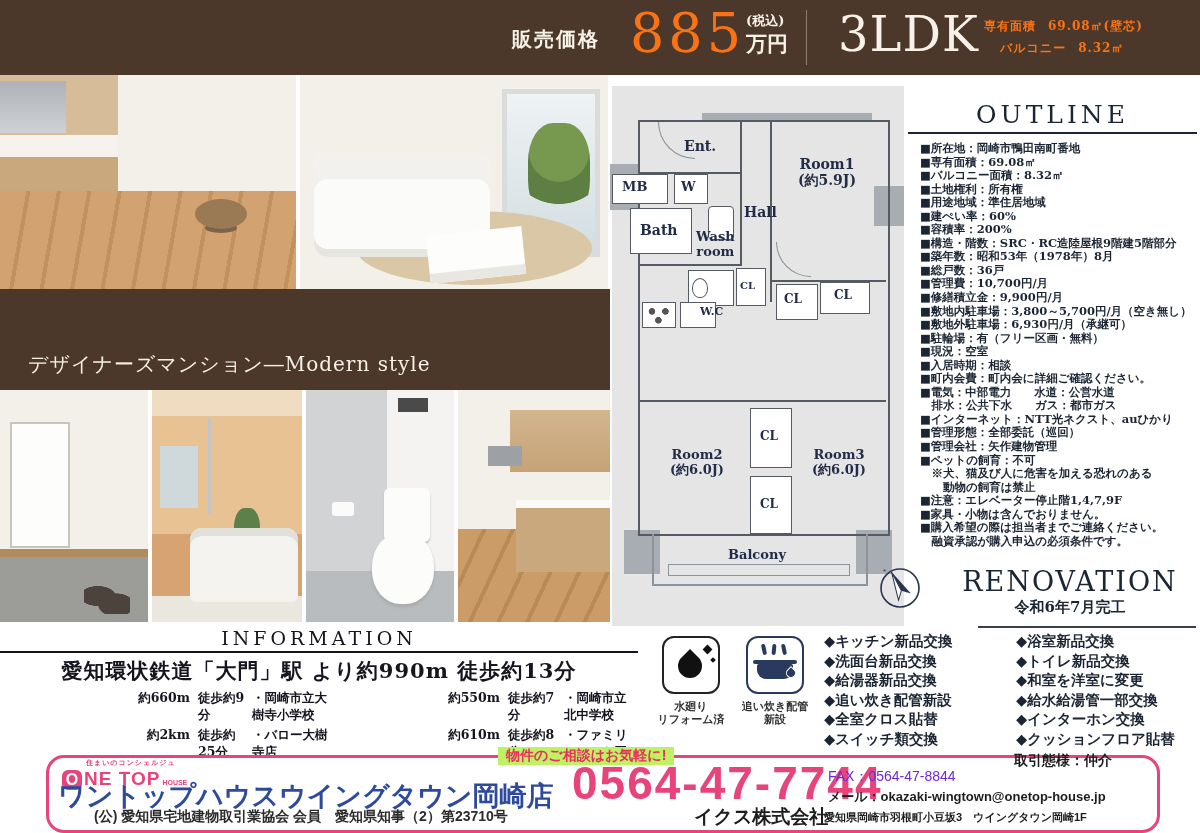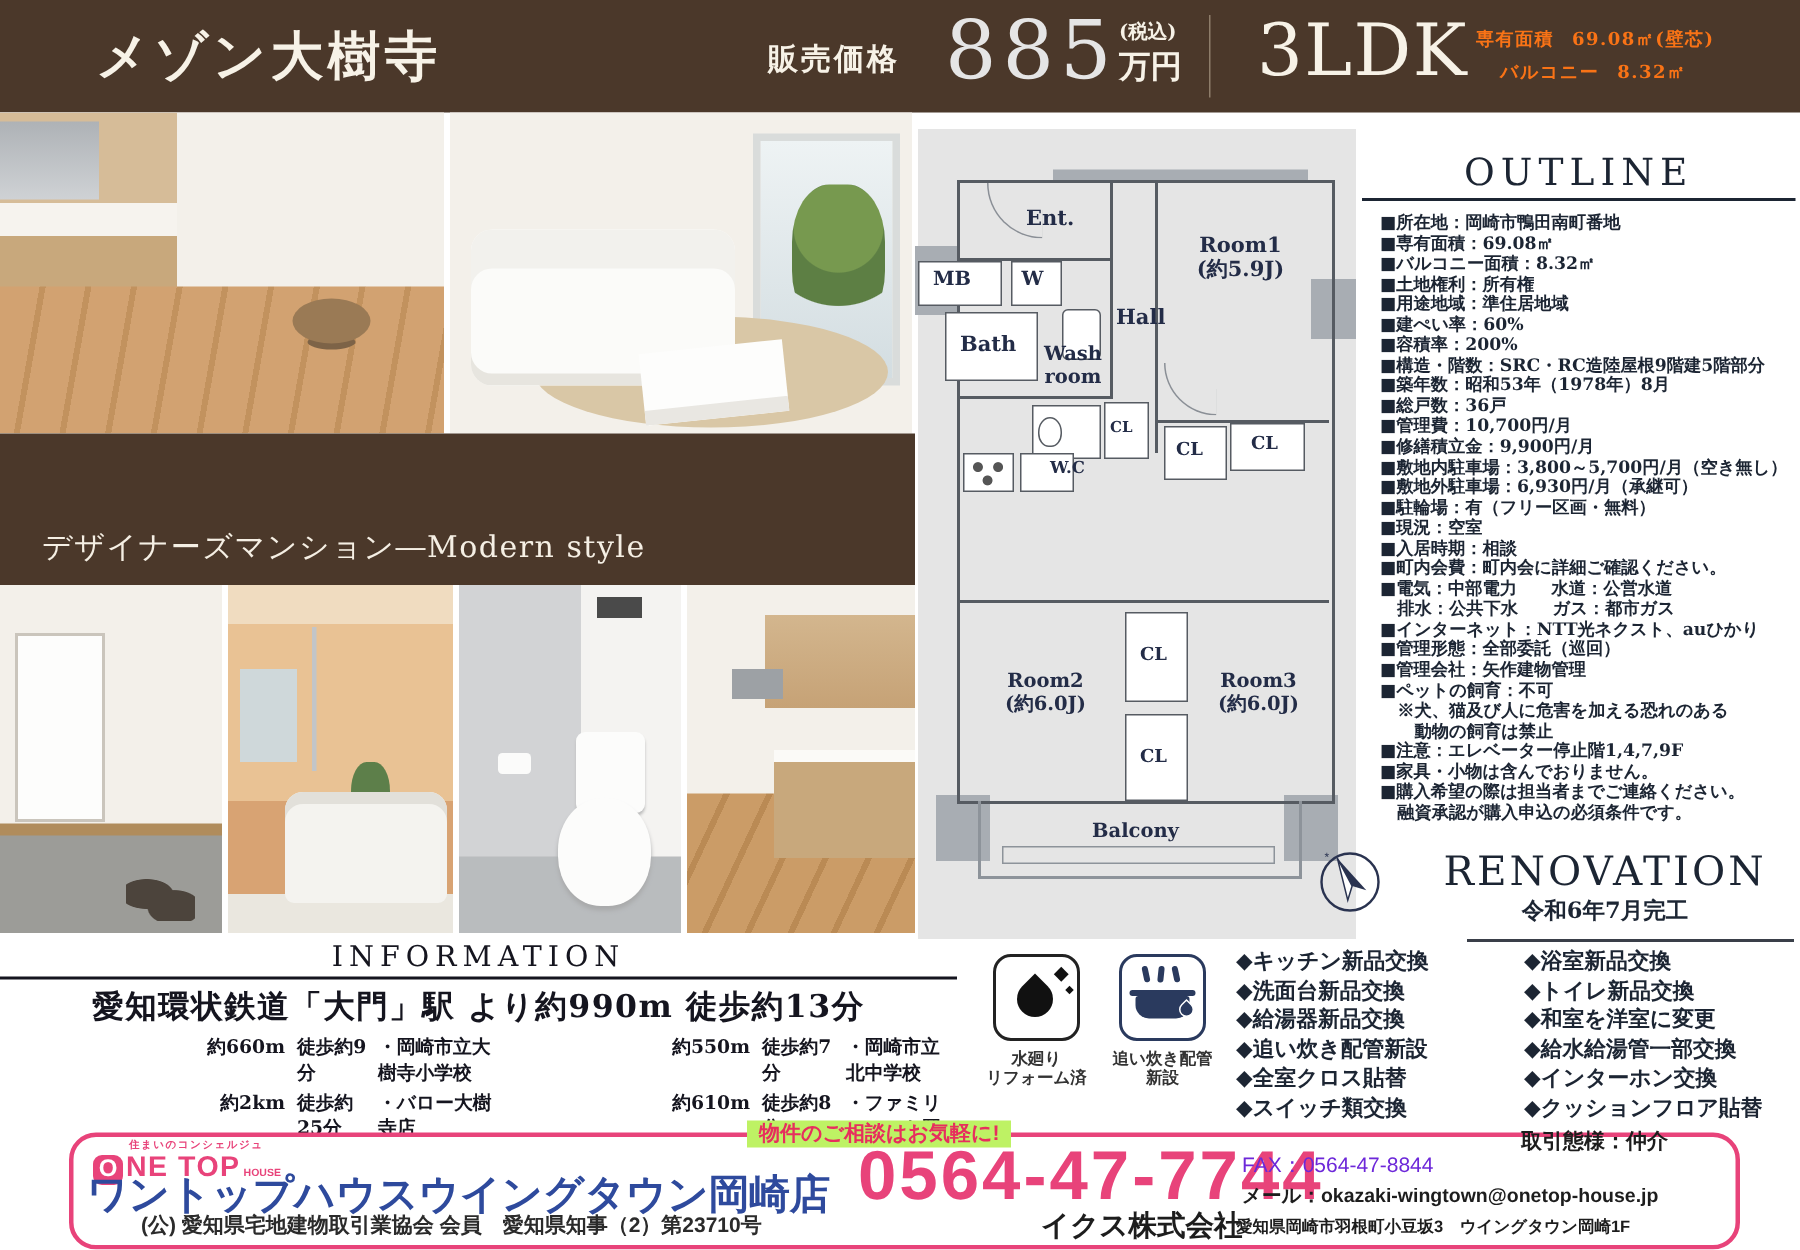--- a/index.html
+++ b/index.html
@@ -8,21 +8,21 @@
     font-family:"Liberation Sans","DejaVu Sans",sans-serif;color:#222;
   }
   .serif{font-family:"DejaVu Serif","Liberation Serif",serif;}
   .abs{position:absolute;}
   .pre{white-space:pre-line;}
 
   
   .header{position:absolute;left:0;top:0;width:1200px;height:75px;background:#4b382a;}
   .h-title{position:absolute;left:64px;top:14px;font-size:35px;color:#f7f2e7;letter-spacing:3px;font-weight:bold;}
   .h-price-label{position:absolute;left:512px;top:26px;font-size:20px;color:#f7f2e7;font-weight:bold;letter-spacing:2px;}
-  .h-price{position:absolute;left:630px;top:2px;font-size:54px;color:#e5e5e5;letter-spacing:4px;}
+  .h-price{position:absolute;left:630px;top:2px;font-size:54px;color:#f97316;letter-spacing:4px;}
   .h-price-tax{position:absolute;left:746px;top:12px;font-size:13px;color:#f7f2e7;font-weight:bold;}
   .h-price-unit{position:absolute;left:746px;top:30px;font-size:21px;color:#f7f2e7;font-weight:bold;}
   .h-divider{position:absolute;left:806px;top:10px;width:1px;height:55px;background:#8e7d6a;}
   .h-layout{position:absolute;left:838px;top:6px;font-size:48px;color:#f7f2e7;letter-spacing:1px;}
   .h-area-row{position:absolute;left:984px;font-size:12px;color:#f97316;font-weight:bold;letter-spacing:1px;}
   .h-area-1{top:18px;}
   .h-area-2{top:40px;left:1000px;}
   .h-area-row .val{margin-left:12px;font-weight:bold;}
 
   
@@ -144,21 +144,20 @@
   .f-fax{position:absolute;left:828px;top:768px;font-size:14px;font-weight:normal;color:#6d28d9;}
   .f-mail{position:absolute;left:828px;top:788px;font-size:13px;font-weight:bold;color:#1d1d1d;}
   .f-deal{position:absolute;left:1014px;top:752px;font-size:14px;font-weight:bold;color:#1d1d1d;}
   .f-company{position:absolute;left:694px;top:804px;font-size:19px;font-weight:bold;color:#1d1d1d;}
   .f-address{position:absolute;left:824px;top:810px;font-size:11px;font-weight:bold;color:#1d1d1d;}
 </style>
 </head>
 <body>
 
 <div class="header">
-  <div class="h-title serif">メゾン大樹寺</div>
   <div class="h-price-label serif">販売価格</div>
   <div class="h-price serif">885</div>
   <div class="h-price-tax serif">(税込)</div>
   <div class="h-price-unit serif">万円</div>
   <div class="h-divider"></div>
   <div class="h-layout serif">3LDK</div>
   <div class="h-area-row h-area-1 serif">
     <span>専有面積</span><span class="val">69.08㎡(壁芯)</span>
   </div>
   <div class="h-area-row h-area-2 serif">

